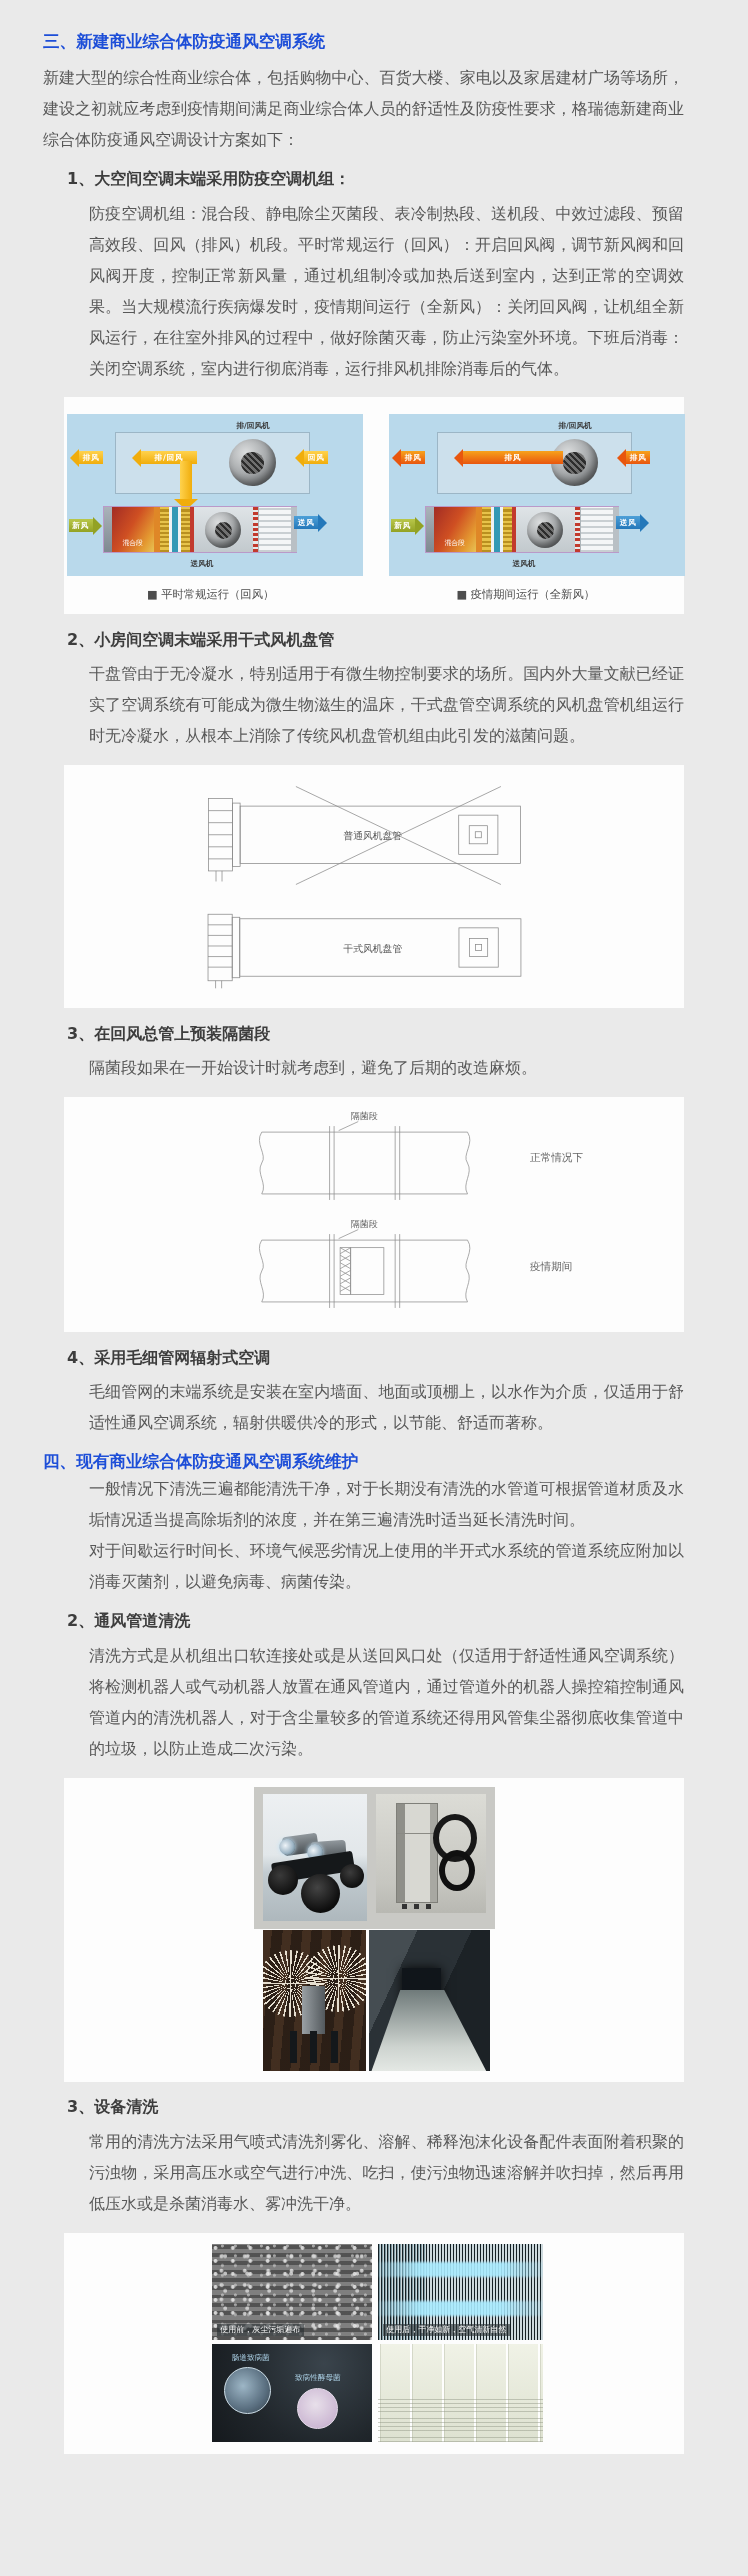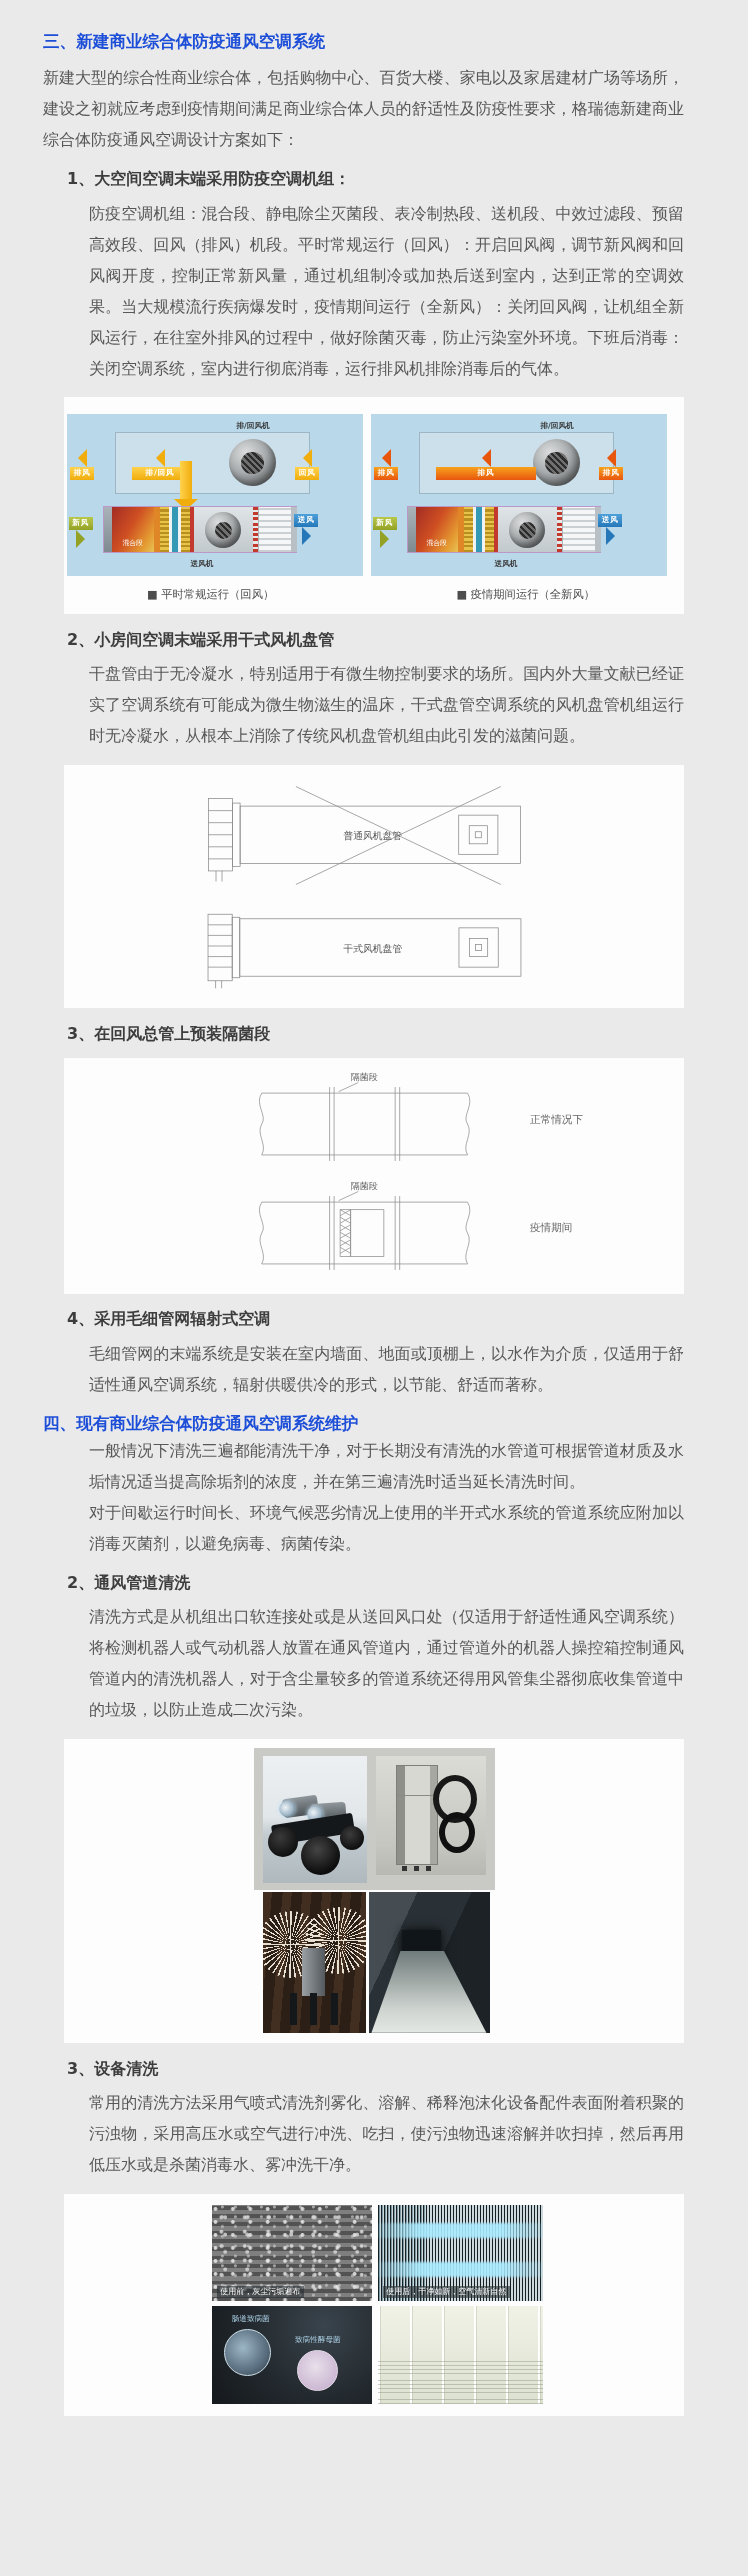--- a/index.html
+++ b/index.html
@@ -14,36 +14,36 @@
   h2.sec { margin: 12px 64px 0 43px; font-size: 16.6px; line-height: 23px; font-weight: bold; color:#1d4ed8; }
   h3.num { margin: 12px 64px 0 67px; font-size: 16px; line-height: 23px; font-weight: bold; color:#3d3d3d; }
   p.intro { margin: 9px 64px 0 43px; font-size: 16px; line-height: 31px; text-align: justify; }
   p.body  { margin: 7.6px 64px 0 89px; font-size: 16px; line-height: 31px; text-align: justify; }
   p.body.cont { margin-top: 0; }
 
   .wblock { width: 620px; margin: 13.6px 64px; background: #fdfdfd; }
 
   
   .f1 { padding: 16.6px 0 12px; }
-  .ahu-row { display: flex; gap: 8px; padding-left: 3px; }
+  .ahu-row { display: flex; gap: 26px; padding-left: 3px; }
   .ahu { position: relative; width: 296px; height: 162px; background: #b9d9eb; flex: none; }
   .ahu.gold   { --c:#f0ad0c; --c2:#ffd24d; }
   .ahu.orange { --c:#e8560e; --c2:#f7a21c; }
   .duct3d { position:absolute; left:48px; top:18px; width:195px; height:62px;
             background: rgba(213,227,236,.65); border:0.8px solid #9cb6c6; }
   .fanlab { position:absolute; font-size:7.6px; font-weight:bold; color:#3a3a3a; text-align:center; width:76px; }
   .fanlab.top { left:148px; top:6.8px; }
   .fanlab.bot { left:97px; top:145px; }
   .fan { position:absolute; border-radius:50%;
          background: radial-gradient(circle at 36% 30%, #dcdedf, #a8abad 45%, #6d7072 78%, #565859);
          box-shadow: inset -3px -3.8px 6px rgba(0,0,0,.3); }
   .fan::after { content:""; position:absolute; left:26%; top:28%; width:48%; height:48%; border-radius:50%;
          background: repeating-linear-gradient(45deg, #2c2c2c 0 2.3px, #707070 2.3px 4.5px); }
   .fan.f-top { left:162px; top:25px; width:47px; height:47px; }
-  .arr { position:absolute; display:flex; align-items:center;flex-direction:column; }
+  .arr { position:absolute; display:flex; align-items:center; }
   .arr .tail { height:13px; display:flex; align-items:center; justify-content:center;
                color:#fff; font-size:7.6px; font-weight:bold; padding:0 3.8px; letter-spacing:0.8px;
                background: linear-gradient(180deg, var(--c2), var(--c)); white-space:nowrap; }
   .arr .headL { width:0; height:0; border-top:9px solid transparent; border-bottom:9px solid transparent;
                 border-right:9.8px solid var(--c); }
   .arr .headR { width:0; height:0; border-top:9px solid transparent; border-bottom:9px solid transparent;
                 border-left:9.8px solid var(--c); }
   .arr.exhaust { left:3px;  top:35px; }
   .arr.mid     { left:65px; top:35px; }
   .arr.mid .tail { min-width:56px; }
@@ -318,20 +318,21 @@
         <rect x="46" y="18" width="372" height="76"></rect>
         <rect x="336" y="30" width="52" height="52"></rect>
         <rect x="350" y="44" width="24" height="24"></rect>
         <rect x="358" y="52" width="8" height="8"></rect>
       </g>
       <text x="222" y="62" text-anchor="middle" font-size="13" fill="#555">干式风机盘管</text>
     </svg>
   </div>
 
   <h3 class="num">3、在回风总管上预装隔菌段</h3>
+  <p class="body">隔菌段如果在一开始设计时就考虑到，避免了后期的改造麻烦。</p>
 
   <div class="wblock f3">
     <div class="f3row">
       <svg width="249" height="101" viewBox="0 0 330 134">
         <g stroke="#8f8f8f" fill="none">
           <path d="M30,32 H303 M30,114 H303"></path>
           <path d="M30,32 C20,47 38,62 30,73 C22,87 38,100 30,114"></path>
           <path d="M303,32 C313,47 295,62 303,73 C311,87 295,100 303,114"></path>
           <path d="M120,24 V122 M126,24 V122 M207,24 V122 M213,24 V122"></path>
           <path d="M158,18 L132,30"></path>

